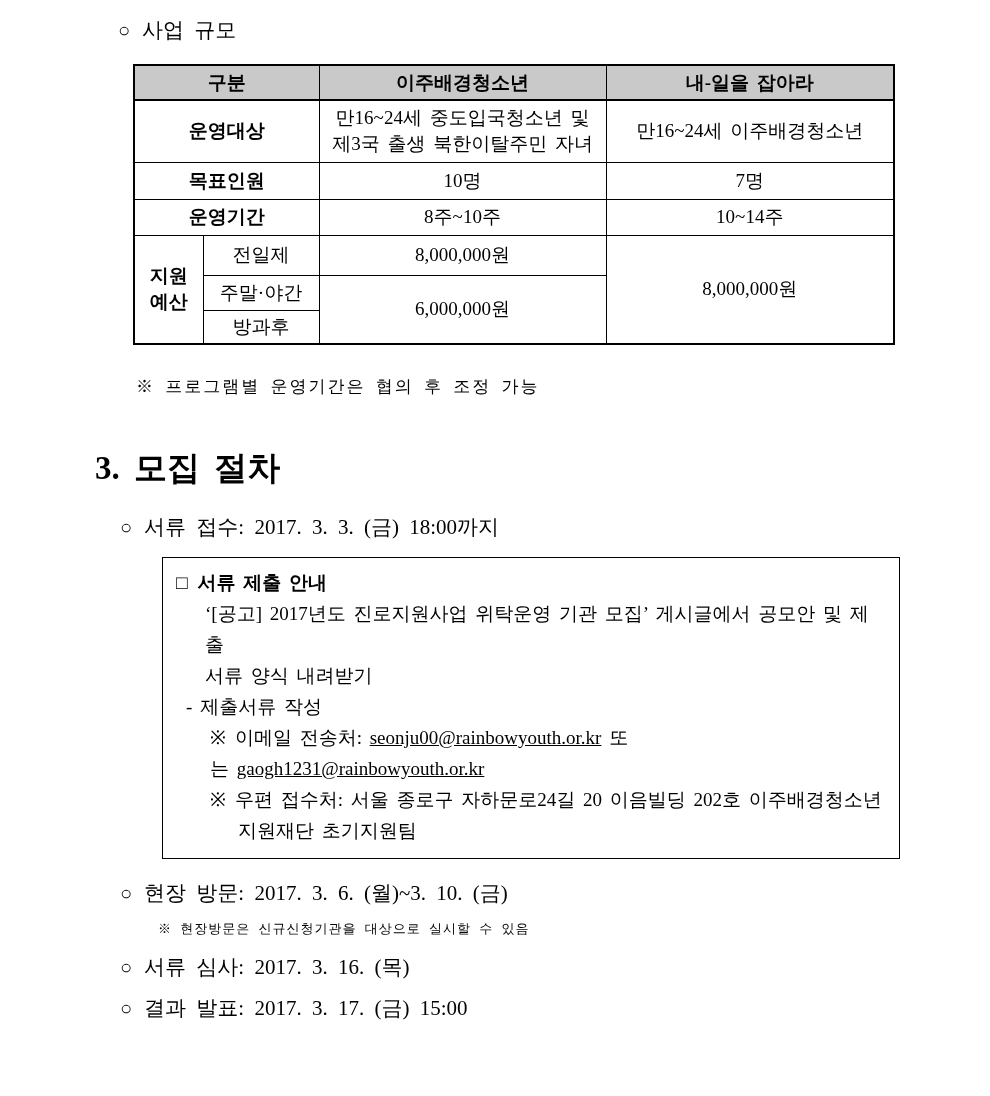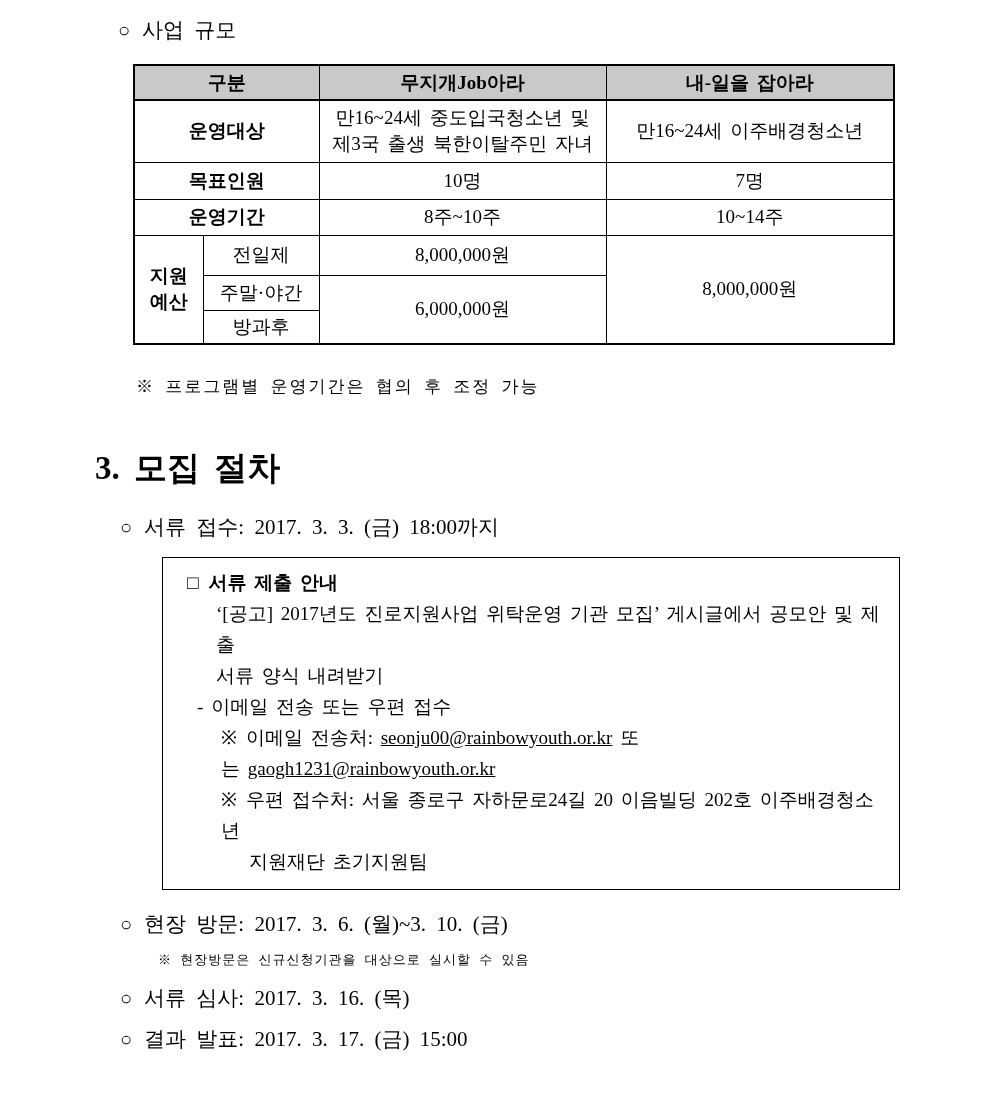--- a/index.html
+++ b/index.html
@@ -64,21 +64,21 @@
     margin: 13px 0 0 158px;
     font-size: 13px;
     letter-spacing: 1px;
     word-spacing: 4px;
   }
 
   .info-box {
     margin: 16px 0 0 162px;
     width: 738px;
     border: 1px solid #000;
-    padding: 9px 12px 12px 24px;
+    padding: 9px 12px 12px 13px;
     font-size: 19px;
     line-height: 31px;
     word-spacing: 3px;
   }
   .info-box .box-title { font-weight: bold; }
   .info-box .box-title .square { margin-right: 10px; }
   .dash-item { padding-left: 10px; }
   .dash-item .dash { margin-right: 8px; }
   .cont-line { padding-left: 29px; }
   .ref-item  { padding-left: 34px; }
@@ -110,21 +110,21 @@
 <table class="scale-table">
   <colgroup>
     <col style="width:69px">
       <col style="width:116px">
       <col style="width:287px">
       <col style="width:288px">
   </colgroup>
   <tbody>
       <tr class="row-header">
     <th colspan="2">구분</th>
-    <th>무지개Job아라</th>
+    <th>이주배경청소년</th>
     <th>내-일을 잡아라</th>
   </tr>
   <tr class="row-target">
     <td colspan="2" class="label-cell">운영대상</td>
     <td>만16~24세 중도입국청소년 및
 제3국 출생 북한이탈주민 자녀</td>
     <td>만16~24세 이주배경청소년</td>
   </tr>
   <tr class="row-count">
     <td colspan="2" class="label-cell">목표인원</td>
@@ -161,21 +161,21 @@
   <span class="bullet">○</span><span>서류 접수: 2017. 3. 3. (금) 18:00까지</span>
 </div>
 
 <div class="info-box">
   <div class="box-title">
     <span class="square">□</span><span>서류 제출 안내</span>
   </div>
   <div class="cont-line">‘[공고] 2017년도 진로지원사업 위탁운영 기관 모집’ 게시글에서 공모안 및 제출</div>
   <div class="cont-line">서류 양식 내려받기</div>
   <div class="dash-item">
-    <span class="dash">-</span><span>이메일 전송 또는 우편 접수</span>
+    <span class="dash">-</span><span>제출서류 작성</span>
   </div>
   <div class="ref-item">
     <span class="marker">※</span><span>이메일 전송처:</span>&nbsp;<a class="email-link" href="#">seonju00@rainbowyouth.or.kr</a>&nbsp;<span>또는</span>&nbsp;<a class="email-link" href="#">gaogh1231@rainbowyouth.or.kr</a>
   </div>
   <div class="ref-item">
     <span class="marker">※</span><span>우편 접수처: 서울 종로구 자하문로24길 20 이음빌딩 202호 이주배경청소년</span>
   </div>
   <div class="ref-cont">지원재단 초기지원팀</div>
 </div>
 

